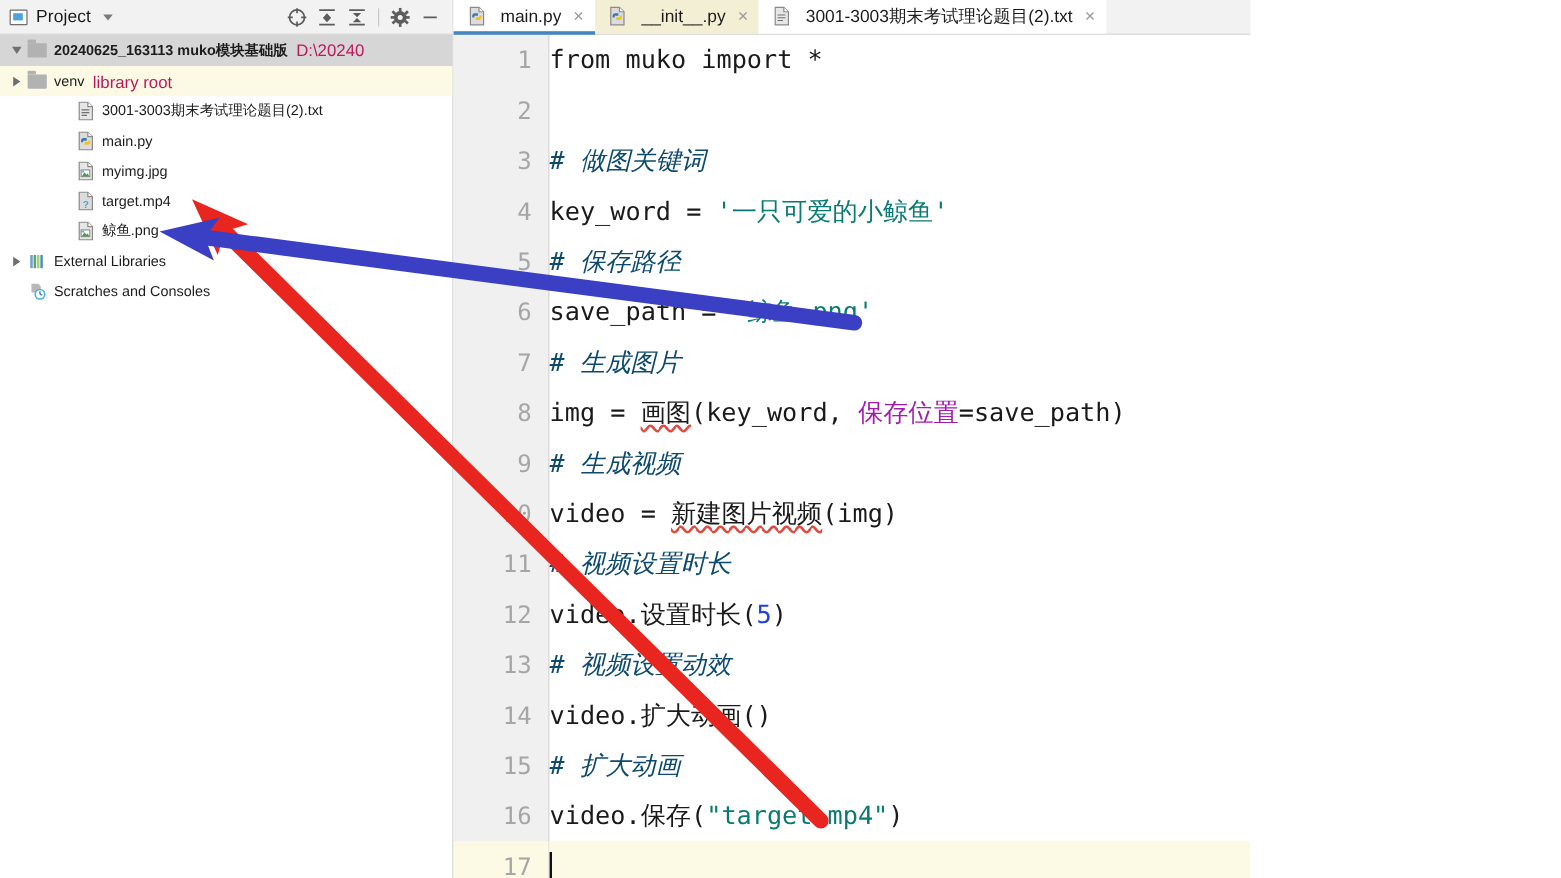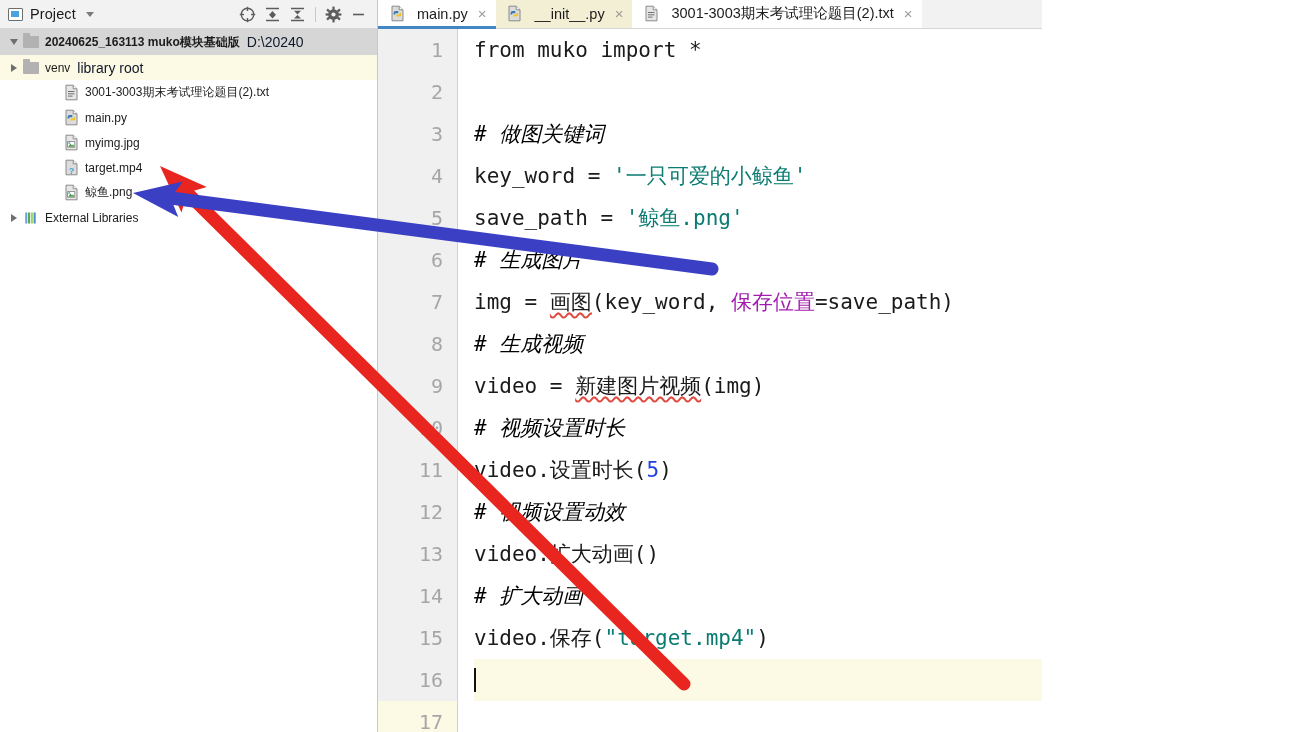--- a/index.html
+++ b/index.html
@@ -81,21 +81,21 @@
   .arrow-d {
     width: 0; height: 0;
     border-left: 4.5px solid transparent;
     border-right: 4.5px solid transparent;
     border-top: 6px solid #6f6f6f;
   }
   .node-icon { width: 18px; height: 18px; flex: 0 0 18px; margin-right: 5px;
                display: flex; align-items: center; justify-content: center; }
   .node-label { font-size: 12px; color: #1c1c1c; }
   .node-label.bold { font-weight: bold; }
-  .node-sub { font-size: 14px; color: #0f172a; margin-left: 7px; }
+  .node-sub { font-size: 14px; color: #be185d; margin-left: 7px; }
   .indent-1 { }
   .indent-2 { padding-left: 46px; }
 
   
   .ico-folder {
     width: 16px; height: 12px; background: #b2b2b2; border-radius: 1px; position: relative;
   }
   .ico-folder::before {
     content: ""; position: absolute; top: -3px; left: 0;
     width: 7px; height: 3px; background: #b2b2b2; border-radius: 1px 1px 0 0;
@@ -132,25 +132,24 @@
     border-right: 1px solid #d0d0d0; position: relative;
   }
   .gutter .ln {
     height: 42px; line-height: 42px; text-align: right; padding-right: 14px;
     font-family: "DejaVu Sans Mono", monospace; font-size: 20px; color: #a6a6a6;
   }
   .gutter .ln.cur { background: #fcfae4; }
   .code {
     flex: 1 1 auto; position: relative; background: #ffffff;
     font-family: "DejaVu Sans Mono", monospace; font-size: 21px;
-    padding-left: 16px;
   }
   .cl { height: 42px; line-height: 42px; white-space: pre; }
   .cl.cur { background: #fcfae4; }
-  .tok-comment { color: #000000; font-style: italic; }
+  .tok-comment { color: #0c4a6e; font-style: italic; }
   .tok-string  { color: #0a7b72; }
   .tok-number  { color: #2040e0; }
   .tok-kwarg   { color: #a21caf; }
   .tok-plain   { color: #1a1a1a; }
   .squiggle {
     text-decoration: underline wavy #e04a3f;
     text-decoration-skip-ink: none;
     text-underline-offset: 3px;
   }
   .caret-blk {
@@ -318,20 +317,33 @@
           <span class="node-icon">
             <svg width="17" height="17" viewBox="0 0 17 17">
               <rect x="2.2" y="3.5" width="2.1" height="11" fill="#6f9fd8"></rect>
               <rect x="5.0" y="3.5" width="2.1" height="11" fill="#5aa85a"></rect>
               <rect x="7.8" y="3.5" width="2.1" height="11" fill="#9fd46a"></rect>
               <rect x="10.6" y="3.5" width="2.1" height="11" fill="#4f8fc8"></rect>
             </svg>
           </span>
           <span class="node-label">External Libraries</span>
         </div>
+        <div class="tree-row">
+          <span class="twisty spacer"></span>
+          <span class="node-icon">
+            <svg width="17" height="17" viewBox="0 0 17 17">
+              <path d="M3.2 2.4 h5.6 L11 4.6 v5.1 H3.2 Z" fill="#b9b9b9"></path>
+              <circle cx="10.3" cy="11.2" r="4.6" fill="#4fb0d8"></circle>
+              <circle cx="10.3" cy="11.2" r="3.3" fill="#ffffff"></circle>
+              <line x1="10.3" y1="11.2" x2="10.3" y2="8.8" stroke="#2b7ea8" stroke-width="1.1"></line>
+              <line x1="10.3" y1="11.2" x2="12.2" y2="11.9" stroke="#2b7ea8" stroke-width="1.1"></line>
+            </svg>
+          </span>
+          <span class="node-label">Scratches and Consoles</span>
+        </div>
       </div>
   </div>
 
   <div id="editor-area">
     <div class="tabbar" id="tabbar">
         <div class="tab active">
           <span class="node-icon">
             <svg width="17" height="17" viewBox="0 0 17 17">
               <path d="M3 1.2 h7.2 L14 4.8 V15.8 H3 Z" fill="#dcdcdc" stroke="#8a8a8a" stroke-width="1"></path>
               <path d="M10.2 1.2 V4.8 H14" fill="#ffffff" stroke="#8a8a8a" stroke-width="1"></path>
@@ -386,20 +398,21 @@
           <div class="ln">14</div>
           <div class="ln">15</div>
           <div class="ln">16</div>
           <div class="ln cur">17</div>
         </div>
       <div class="code" id="code">
           <div class="cl"><span class="tok-plain">from muko import *</span></div>
           <div class="cl"><span class="tok-plain"></span></div>
           <div class="cl"><span class="tok-comment"># 做图关键词</span></div>
           <div class="cl"><span class="tok-plain">key_word = </span><span class="tok-string">'一只可爱的小鲸鱼'</span></div>
+          <div class="cl"><span class="tok-comment"># 保存路径</span></div>
           <div class="cl"><span class="tok-plain">save_path = </span><span class="tok-string">'鲸鱼.png'</span></div>
           <div class="cl"><span class="tok-comment"># 生成图片</span></div>
           <div class="cl"><span class="tok-plain">img = </span><span class="tok-plain squiggle">画图</span><span class="tok-plain">(key_word, </span><span class="tok-kwarg">保存位置</span><span class="tok-plain">=save_path)</span></div>
           <div class="cl"><span class="tok-comment"># 生成视频</span></div>
           <div class="cl"><span class="tok-plain">video = </span><span class="tok-plain squiggle">新建图片视频</span><span class="tok-plain">(img)</span></div>
           <div class="cl"><span class="tok-comment"># 视频设置时长</span></div>
           <div class="cl"><span class="tok-plain">video.设置时长(</span><span class="tok-number">5</span><span class="tok-plain">)</span></div>
           <div class="cl"><span class="tok-comment"># 视频设置动效</span></div>
           <div class="cl"><span class="tok-plain">video.扩大动画()</span></div>
           <div class="cl"><span class="tok-comment"># 扩大动画</span></div>

